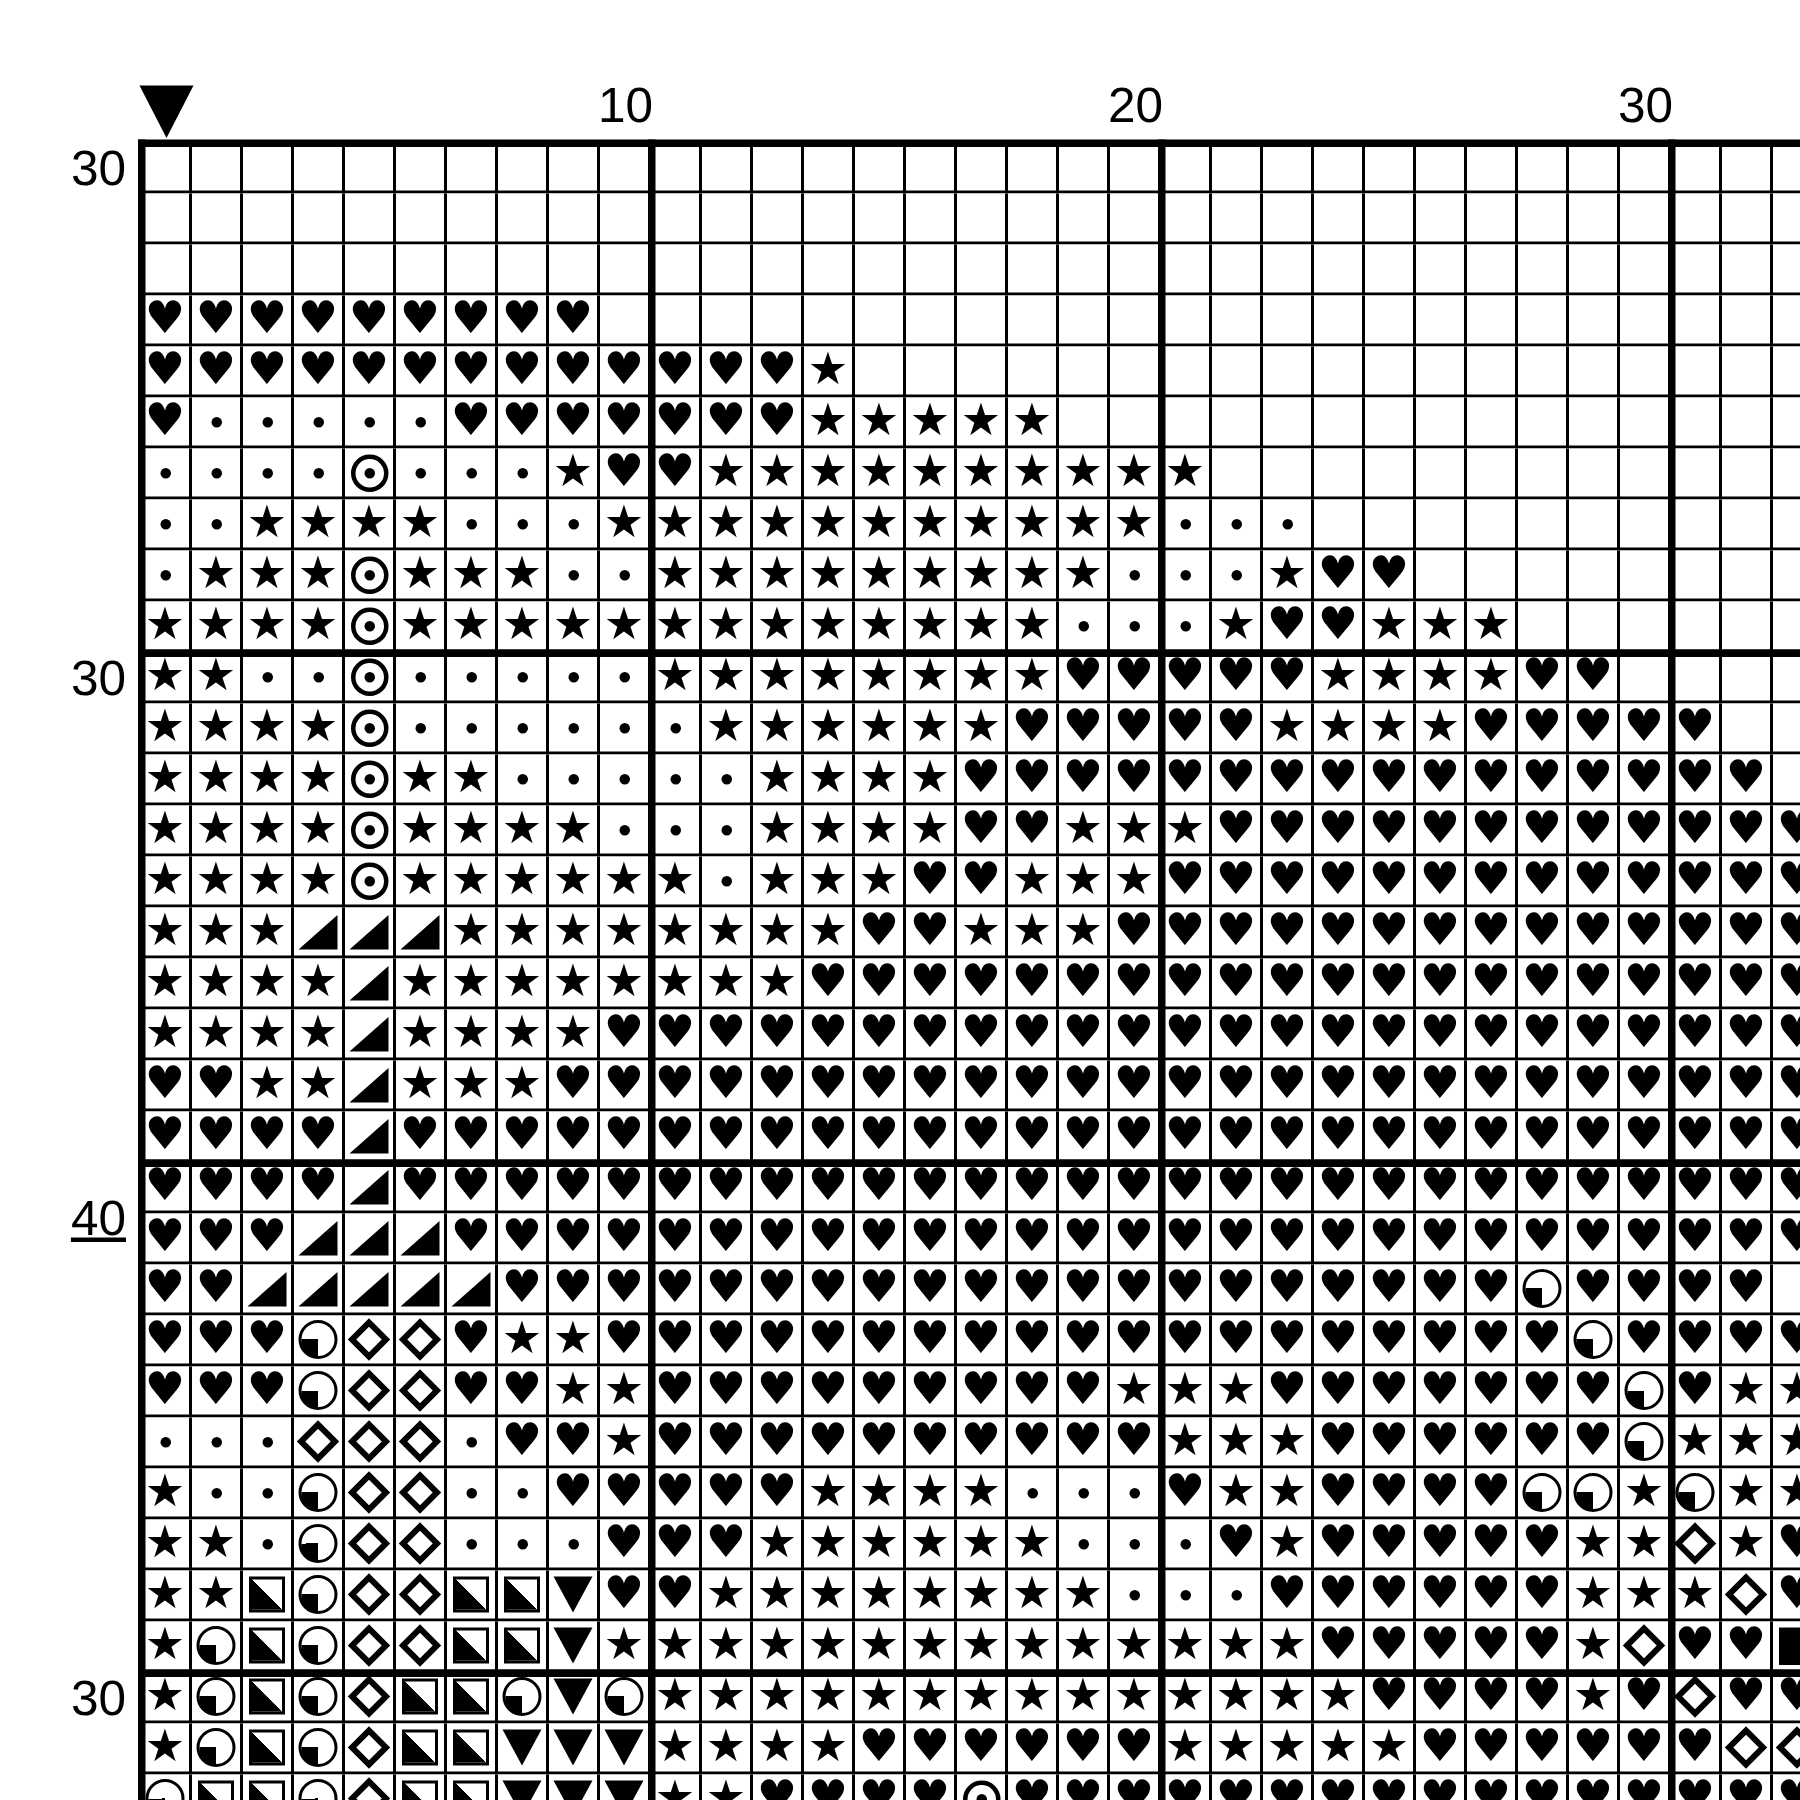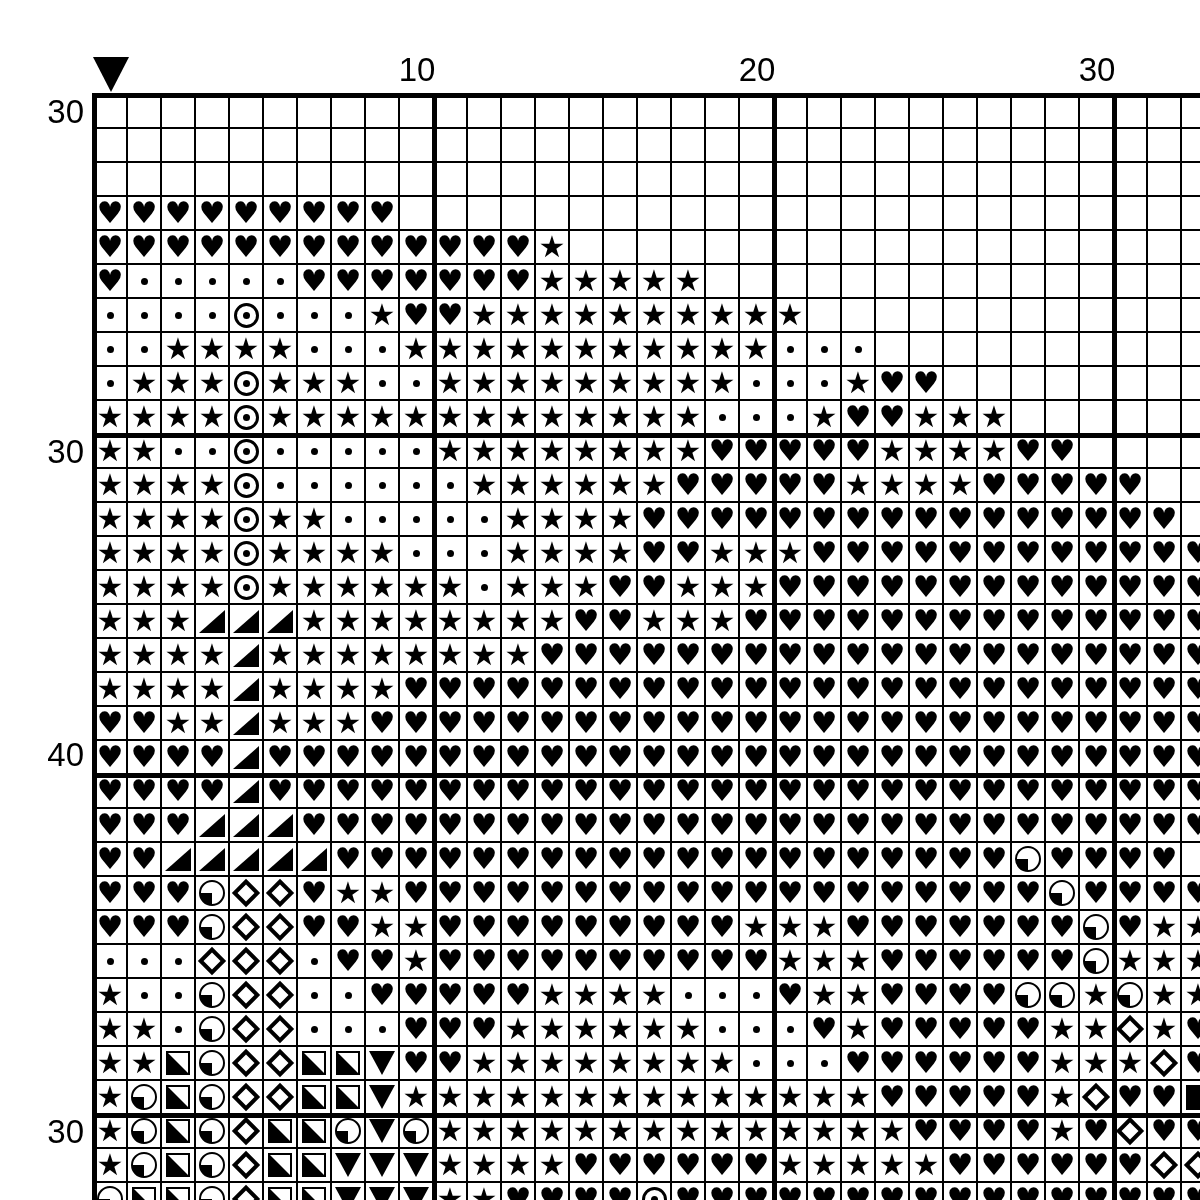--- a/index.html
+++ b/index.html
@@ -45,21 +45,21 @@
     border-left:13px solid transparent;border-right:13px solid transparent;}
   .s-fillsq{width:25px;height:25px;background:#000;}
 </style>
 </head>
 <body>
 
 <div>
   <div id="row-labels">
       <div class="row-label" style="top: 95px;">30</div>
       <div class="row-label" style="top: 435px;">30</div>
-      <div class="row-label" style="top: 738px;">40</div>
+      <div class="row-label" style="top: 795px; text-decoration: underline;">40</div>
       <div class="row-label" style="top: 1115px;">30</div>
     </div>
   <div id="col-labels">
       <div class="col-label" style="left: 357px;">10</div>
       <div class="col-label" style="left: 697px; text-align: center;">20</div>
       <div class="col-label" style="left: 1037px;">30</div>
     </div>
   <div class="marker" id="marker" style="left: 93px; top: 57px;"></div>
   <div class="grid" id="grid">
       <div class="cell"></div>

